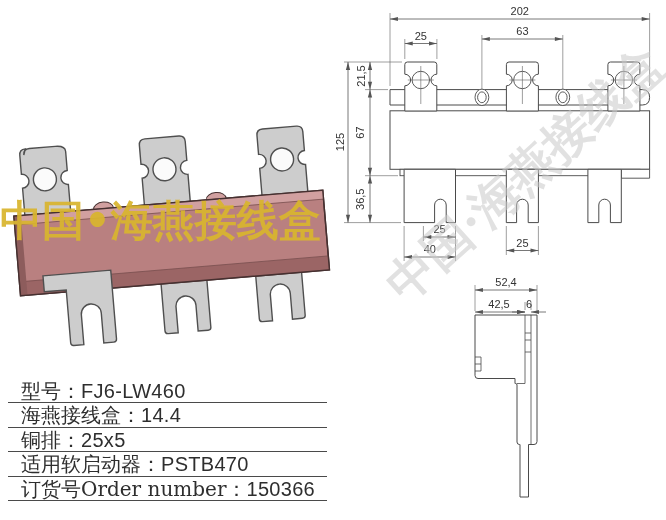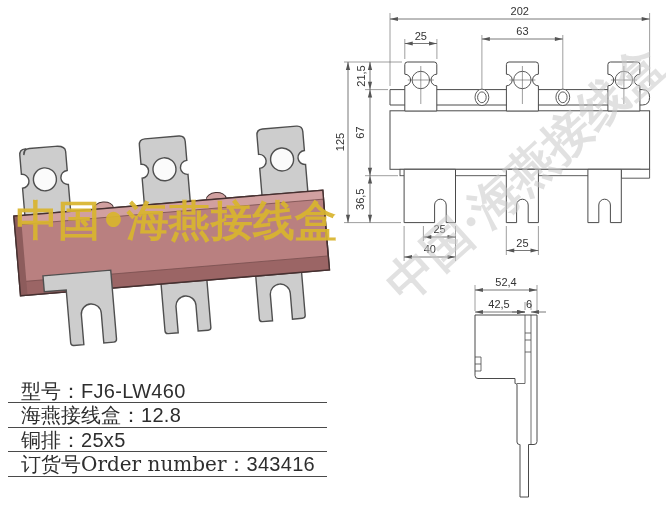--- a/index.html
+++ b/index.html
@@ -11,21 +11,21 @@
   
   .obj{fill:#ffffff;stroke:#4a4a4a;stroke-width:1;}
   .obj2{fill:#ffffff;stroke:#4a4a4a;stroke-width:0.9;}
   .cl{stroke:#5a5a5a;stroke-width:0.6;fill:none;}
   .ext{stroke:#6a6a6a;stroke-width:0.65;fill:none;}
   .dim{stroke:#555555;stroke-width:0.8;fill:none;}
   .dtx{font-family:"Liberation Sans",sans-serif;font-size:11px;fill:#333333;text-anchor:middle;}
   .inl{stroke:#4a4a4a;stroke-width:0.8;fill:none;}
   
   .wm-yellow{
-    position:absolute;left:16px;top:197px;width:346px;height:50px;overflow:hidden;
+    position:absolute;left:0px;top:197px;width:346px;height:50px;overflow:hidden;
     font-family:"DejaVu Serif","Liberation Serif",serif;font-weight:bold;
     font-size:42px;line-height:48px;color:#d9b52f;opacity:0.93;white-space:nowrap;
     letter-spacing:0px;z-index:5;pointer-events:none;
   }
   .wm-gray{
     position:absolute;left:330px;top:142px;width:390px;text-align:center;
     transform:rotate(-42deg);font-family:"DejaVu Serif","Liberation Serif",serif;
     font-weight:bold;font-size:48px;color:#c9c9c9;opacity:0.55;white-space:nowrap;
     z-index:4;pointer-events:none;
   }
@@ -163,23 +163,26 @@
     <text class="dtx" x="89" y="32.5">6</text>
   </svg>
 
   <div class="wm-gray">中国·海燕接线盒</div>
 
   <div class="spec">
     <div class="spec-row">
       <span class="spec-label">型号：</span><span class="spec-value">FJ6-LW460</span>
     </div>
     <div class="spec-row">
-      <span class="spec-label">海燕接线盒：</span><span class="spec-value">12.8</span>
+      <span class="spec-label">海燕接线盒：</span><span class="spec-value">14.4</span>
     </div>
     <div class="spec-row">
       <span class="spec-label">铜排：</span><span class="spec-value">25x5</span>
     </div>
     <div class="spec-row">
-      <span class="spec-label">订货号Order number：</span><span class="spec-value">343416</span>
+      <span class="spec-label">适用软启动器：</span><span class="spec-value">PSTB470</span>
+    </div>
+    <div class="spec-row">
+      <span class="spec-label">订货号Order number：</span><span class="spec-value">150366</span>
     </div>
   </div>
 
 </div>
 
 </body></html>

